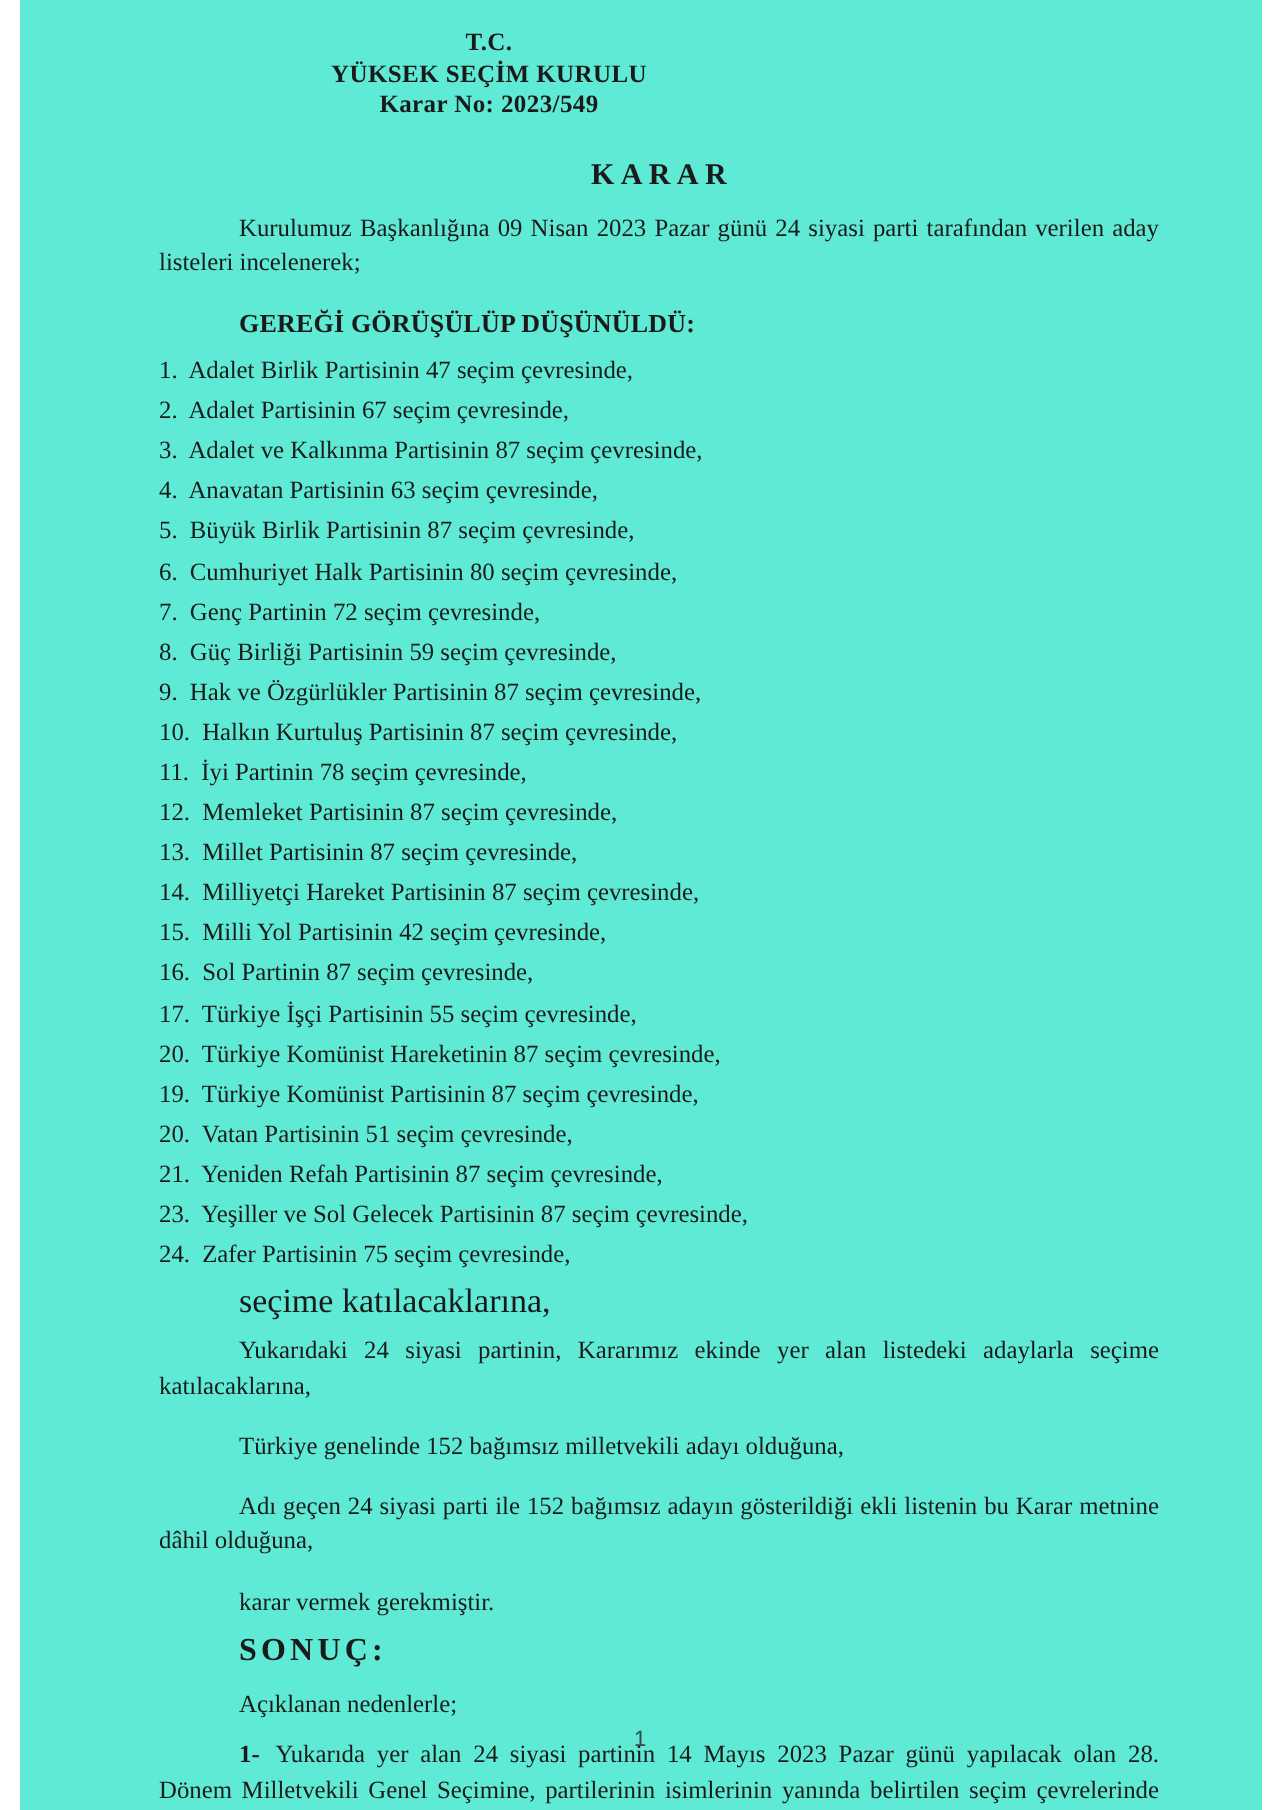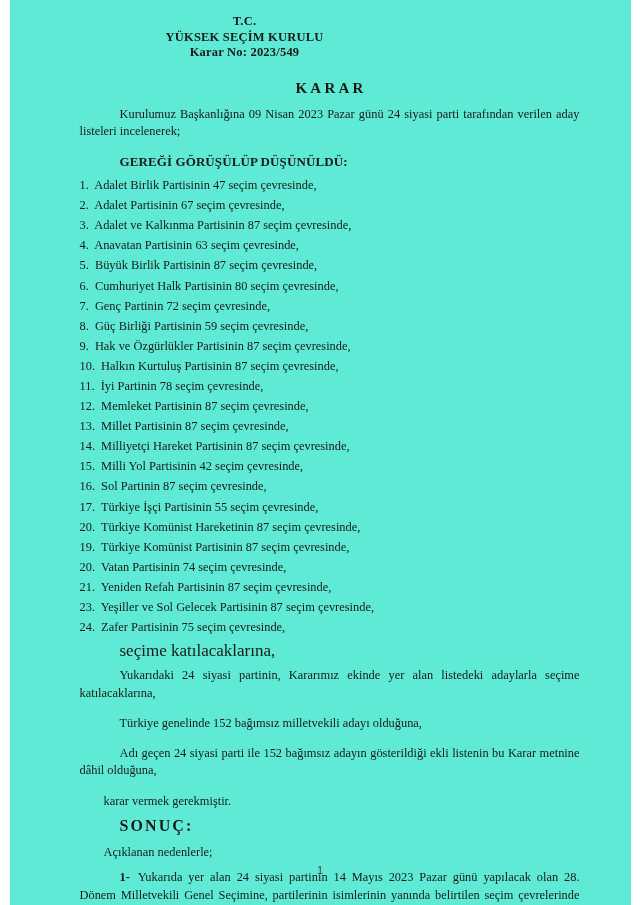--- a/index.html
+++ b/index.html
@@ -84,21 +84,21 @@
   .party-list .num { margin-right: 3px; }
 
   .plain-line {
     margin-left: 40px;
     margin-top: 4px;
     font-size: 17px;
     line-height: 19px;
   }
 
   .indent-line {
-    margin-left: 24px;
+    margin-left: 40px;
     margin-top: 8px;
     font-size: 12.4px;
     line-height: 19px;
   }
 
   .result-head {
     margin-left: 40px;
     margin-top: 5px;
     font-weight: bold;
     font-size: 16px;
@@ -151,21 +151,21 @@
         <li><span class="num">10.</span> <span>Halkın Kurtuluş Partisinin 87 seçim çevresinde,</span></li>
         <li><span class="num">11.</span> <span>İyi Partinin 78 seçim çevresinde,</span></li>
         <li><span class="num">12.</span> <span>Memleket Partisinin 87 seçim çevresinde,</span></li>
         <li><span class="num">13.</span> <span>Millet Partisinin 87 seçim çevresinde,</span></li>
         <li><span class="num">14.</span> <span>Milliyetçi Hareket Partisinin 87 seçim çevresinde,</span></li>
         <li><span class="num">15.</span> <span>Milli Yol Partisinin 42 seçim çevresinde,</span></li>
         <li><span class="num">16.</span> <span>Sol Partinin 87 seçim çevresinde,</span></li>
         <li><span class="num">17.</span> <span>Türkiye İşçi Partisinin 55 seçim çevresinde,</span></li>
         <li><span class="num">20.</span> <span>Türkiye Komünist Hareketinin 87 seçim çevresinde,</span></li>
         <li><span class="num">19.</span> <span>Türkiye Komünist Partisinin 87 seçim çevresinde,</span></li>
-        <li><span class="num">20.</span> <span>Vatan Partisinin 74 seçim çevresinde,</span></li>
+        <li><span class="num">20.</span> <span>Vatan Partisinin 51 seçim çevresinde,</span></li>
         <li><span class="num">21.</span> <span>Yeniden Refah Partisinin 87 seçim çevresinde,</span></li>
         <li><span class="num">23.</span> <span>Yeşiller ve Sol Gelecek Partisinin 87 seçim çevresinde,</span></li>
         <li><span class="num">24.</span> <span>Zafer Partisinin 75 seçim çevresinde,</span></li>
       </ol>
 
     <div class="plain-line">seçime katılacaklarına,</div>
 
     <p class="para tight">Yukarıdaki 24 siyasi partinin, Kararımız ekinde yer alan listedeki adaylarla seçime katılacaklarına,</p>
     <p class="para tight">Türkiye genelinde 152 bağımsız milletvekili adayı olduğuna,</p>
     <p class="para tight">Adı geçen 24 siyasi parti ile 152 bağımsız adayın gösterildiği ekli listenin bu Karar metnine dâhil olduğuna,</p>

